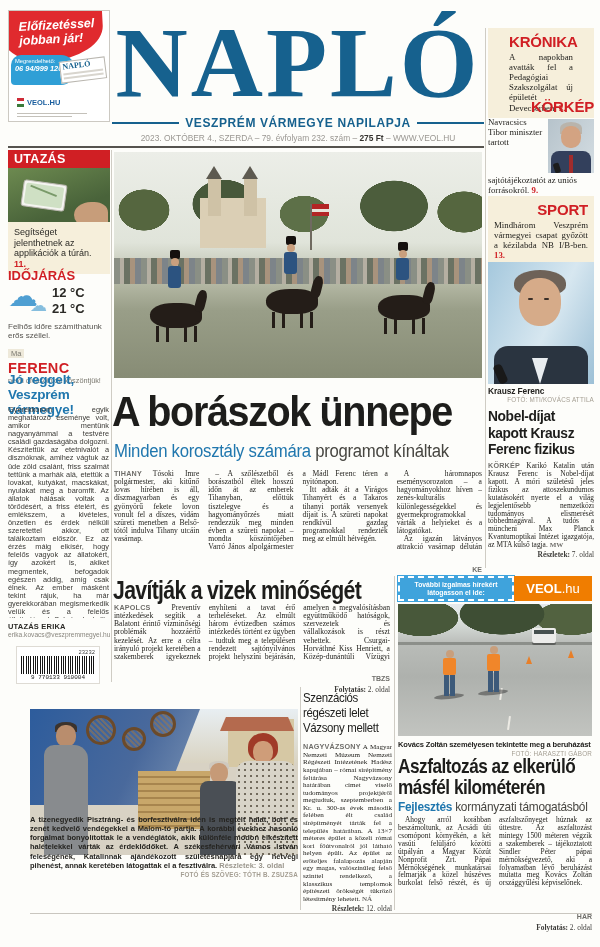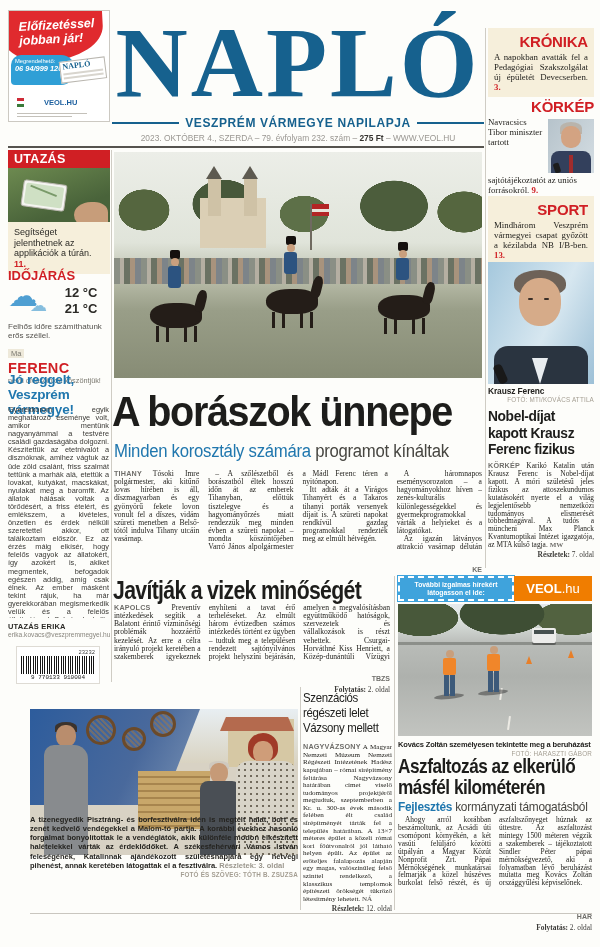--- a/index.html
+++ b/index.html
@@ -44,21 +44,21 @@
   
   .promo{left:8px;top:10px;width:102px;height:112px;border:1px solid #ccc9c2;background:#fff;overflow:hidden;}
   .promo-red{position:absolute;left:-6px;top:-8px;width:100px;height:58px;background:#e02a2e;border-radius:0 0 60% 45%;transform:rotate(-3deg);}
   .promo-red-text{position:absolute;left:10px;top:8px;font-style:italic;font-weight:700;color:#fff;font-size:12.5px;line-height:1.1;transform:rotate(-3deg);}
   .promo-blue{position:absolute;left:2px;top:44px;width:64px;height:30px;background:#2f9fd6;border-radius:10px 14px 14px 4px;color:#fff;padding:3px 4px;}
   .promo-order{font-size:5.8px;}
   .promo-phone{font-size:7.4px;font-weight:700;font-style:italic;}
   .promo-paper{position:absolute;right:3px;top:48px;width:46px;height:22px;background:#fff;border:1px solid #b9b6af;transform:rotate(-7deg);padding:1px 2px;}
   .promo-paper-title{font-family:"Liberation Serif",serif;font-weight:700;color:var(--petrol);font-size:8px;line-height:1;}
   .promo-paper .bar{height:2px;background:#d8d5ce;margin-top:2px;}
-  .promo-veol{position:absolute;left:8px;bottom:14px;display:flex;align-items:flex-end;gap:20px;}
+  .promo-veol{position:absolute;left:8px;bottom:14px;display:flex;align-items:flex-end;gap:3px;}
   .mini-flag{width:7px;height:9px;display:flex;flex-direction:column;}
   .mini-flag i{flex:1;}
   .promo-veol-text{color:#1a5e9e;font-weight:700;font-size:7.5px;}
   .promo-lines{position:absolute;left:8px;bottom:4px;width:70px;}
   .promo-lines .bar{height:1.5px;background:#c4c1ba;margin-top:1.5px;}
 
   
   .utazas{left:8px;top:150px;width:102px;}
   .rail-header{background:var(--red);color:#fff;font-weight:700;font-size:12.5px;padding:2px 6px;letter-spacing:.3px;}
   .utazas-photo{position:relative;height:54px;background:linear-gradient(160deg,#6d8a50,#49633a 70%);overflow:hidden;}
@@ -67,41 +67,41 @@
   .phone-screen i{position:absolute;left:4px;top:5px;width:28px;height:2px;background:#7a9a6a;display:block;transform:rotate(14deg);}
   .hand{position:absolute;right:2px;bottom:-6px;width:34px;height:26px;background:#c79d7a;border-radius:50% 40% 10% 50%;}
   .utazas-text{background:var(--beige);padding:5px 6px;font-size:9px;line-height:1.18;color:#2b2a26;font-weight:500;}
 
   .weather{left:8px;top:268px;width:102px;}
   .weather-title{color:var(--red);font-weight:700;font-size:13px;}
   .weather-row{display:flex;margin-top:2px;}
   .cloud-icon{position:relative;width:44px;height:34px;}
   .cloud-big{position:absolute;left:0;top:-4px;font-size:30px;color:#4f9fd2;line-height:1;}
   .cloud-small{position:absolute;left:22px;top:12px;font-size:17px;color:#86bede;line-height:1;}
-  .temps{flex:1;text-align:center;font-weight:700;color:#2b2a26;font-size:13px;line-height:1.25;}
+  .temps{flex:1;text-align:left;font-weight:700;color:#2b2a26;font-size:13px;line-height:1.25;}
   .weather-desc{margin-top:3px;font-size:8px;color:#55534e;line-height:1.15;}
 
   .nameday{left:8px;top:342px;width:102px;}
   .nameday-ma{font-size:7.5px;color:#7a786f;background:#eee9da;display:inline-block;padding:0 3px;}
   .nameday-name{color:var(--red);font-weight:700;font-size:14.5px;letter-spacing:.3px;}
   .nameday-suffix{font-size:7.3px;color:#7a786f;}
 
   .greeting-title{left:8px;top:372px;width:102px;color:var(--blue);font-weight:700;font-size:13.5px;line-height:1.12;letter-spacing:-0.2px;}
   .greeting-body{left:8px;top:406px;width:101px;height:212px;overflow:hidden;font-size:7.35px;line-height:1.1;color:#3a3935;text-align:justify;}
   .greeting-author{left:8px;top:622px;width:101px;}
   .author-name{font-size:7.5px;font-weight:700;color:#2b2a26;letter-spacing:.2px;}
   .author-email{font-size:6.6px;color:#8a877f;}
 
   .barcode{left:16px;top:646px;width:84px;background:#fff;border:1px solid #dedbd4;padding:2px 4px;text-align:center;}
   .barcode-top{font-size:5.5px;color:#444;font-family:"Liberation Mono",monospace;text-align:right;}
   .bars{height:18px;background:repeating-linear-gradient(90deg,#141414 0 1px,#fff 1px 2px,#141414 2px 3px,#fff 3px 5px,#141414 5px 6px,#fff 6px 7px);}
   .barcode-num{font-size:6px;color:#222;font-family:"Liberation Mono",monospace;}
 
   
-  .kronika{left:488px;top:28px;width:106px;padding:5px 6px;}
+  .kronika{left:488px;top:28px;width:106px;padding:5px 21px;}
   .rail-box-title{display:block;text-align:right;color:var(--red);font-weight:700;font-size:15px;letter-spacing:-0.2px;}
   .rail-box-body{margin-top:2px;font-family:"Liberation Serif",serif;font-size:8.8px;line-height:1.15;color:#24231f;text-align:justify;}
   .korkep{left:488px;top:98px;width:106px;}
   .korkep-body{margin-top:2px;font-family:"Liberation Serif",serif;font-size:8.8px;line-height:1.15;color:#24231f;}
   .korkep-photo{float:right;width:46px;height:54px;margin:2px 0 2px 4px;position:relative;background:linear-gradient(120deg,#b6c3cb,#d4dde2);overflow:hidden;}
   .kp-hair{position:absolute;left:12px;top:3px;width:22px;height:12px;background:#b9b4ac;border-radius:50% 50% 0 0;}
   .kp-face{position:absolute;left:13px;top:7px;width:20px;height:22px;background:#d3a382;border-radius:45%;}
   .kp-suit{position:absolute;left:3px;bottom:-4px;width:40px;height:26px;background:#33405c;border-radius:8px 8px 0 0;}
   .kp-tie{position:absolute;left:21px;bottom:0;width:4px;height:18px;background:#a02c2c;}
   .kp-mics{position:absolute;left:6px;bottom:0;width:6px;height:10px;background:#1c1c1c;border-radius:2px;transform:rotate(-18deg);}

